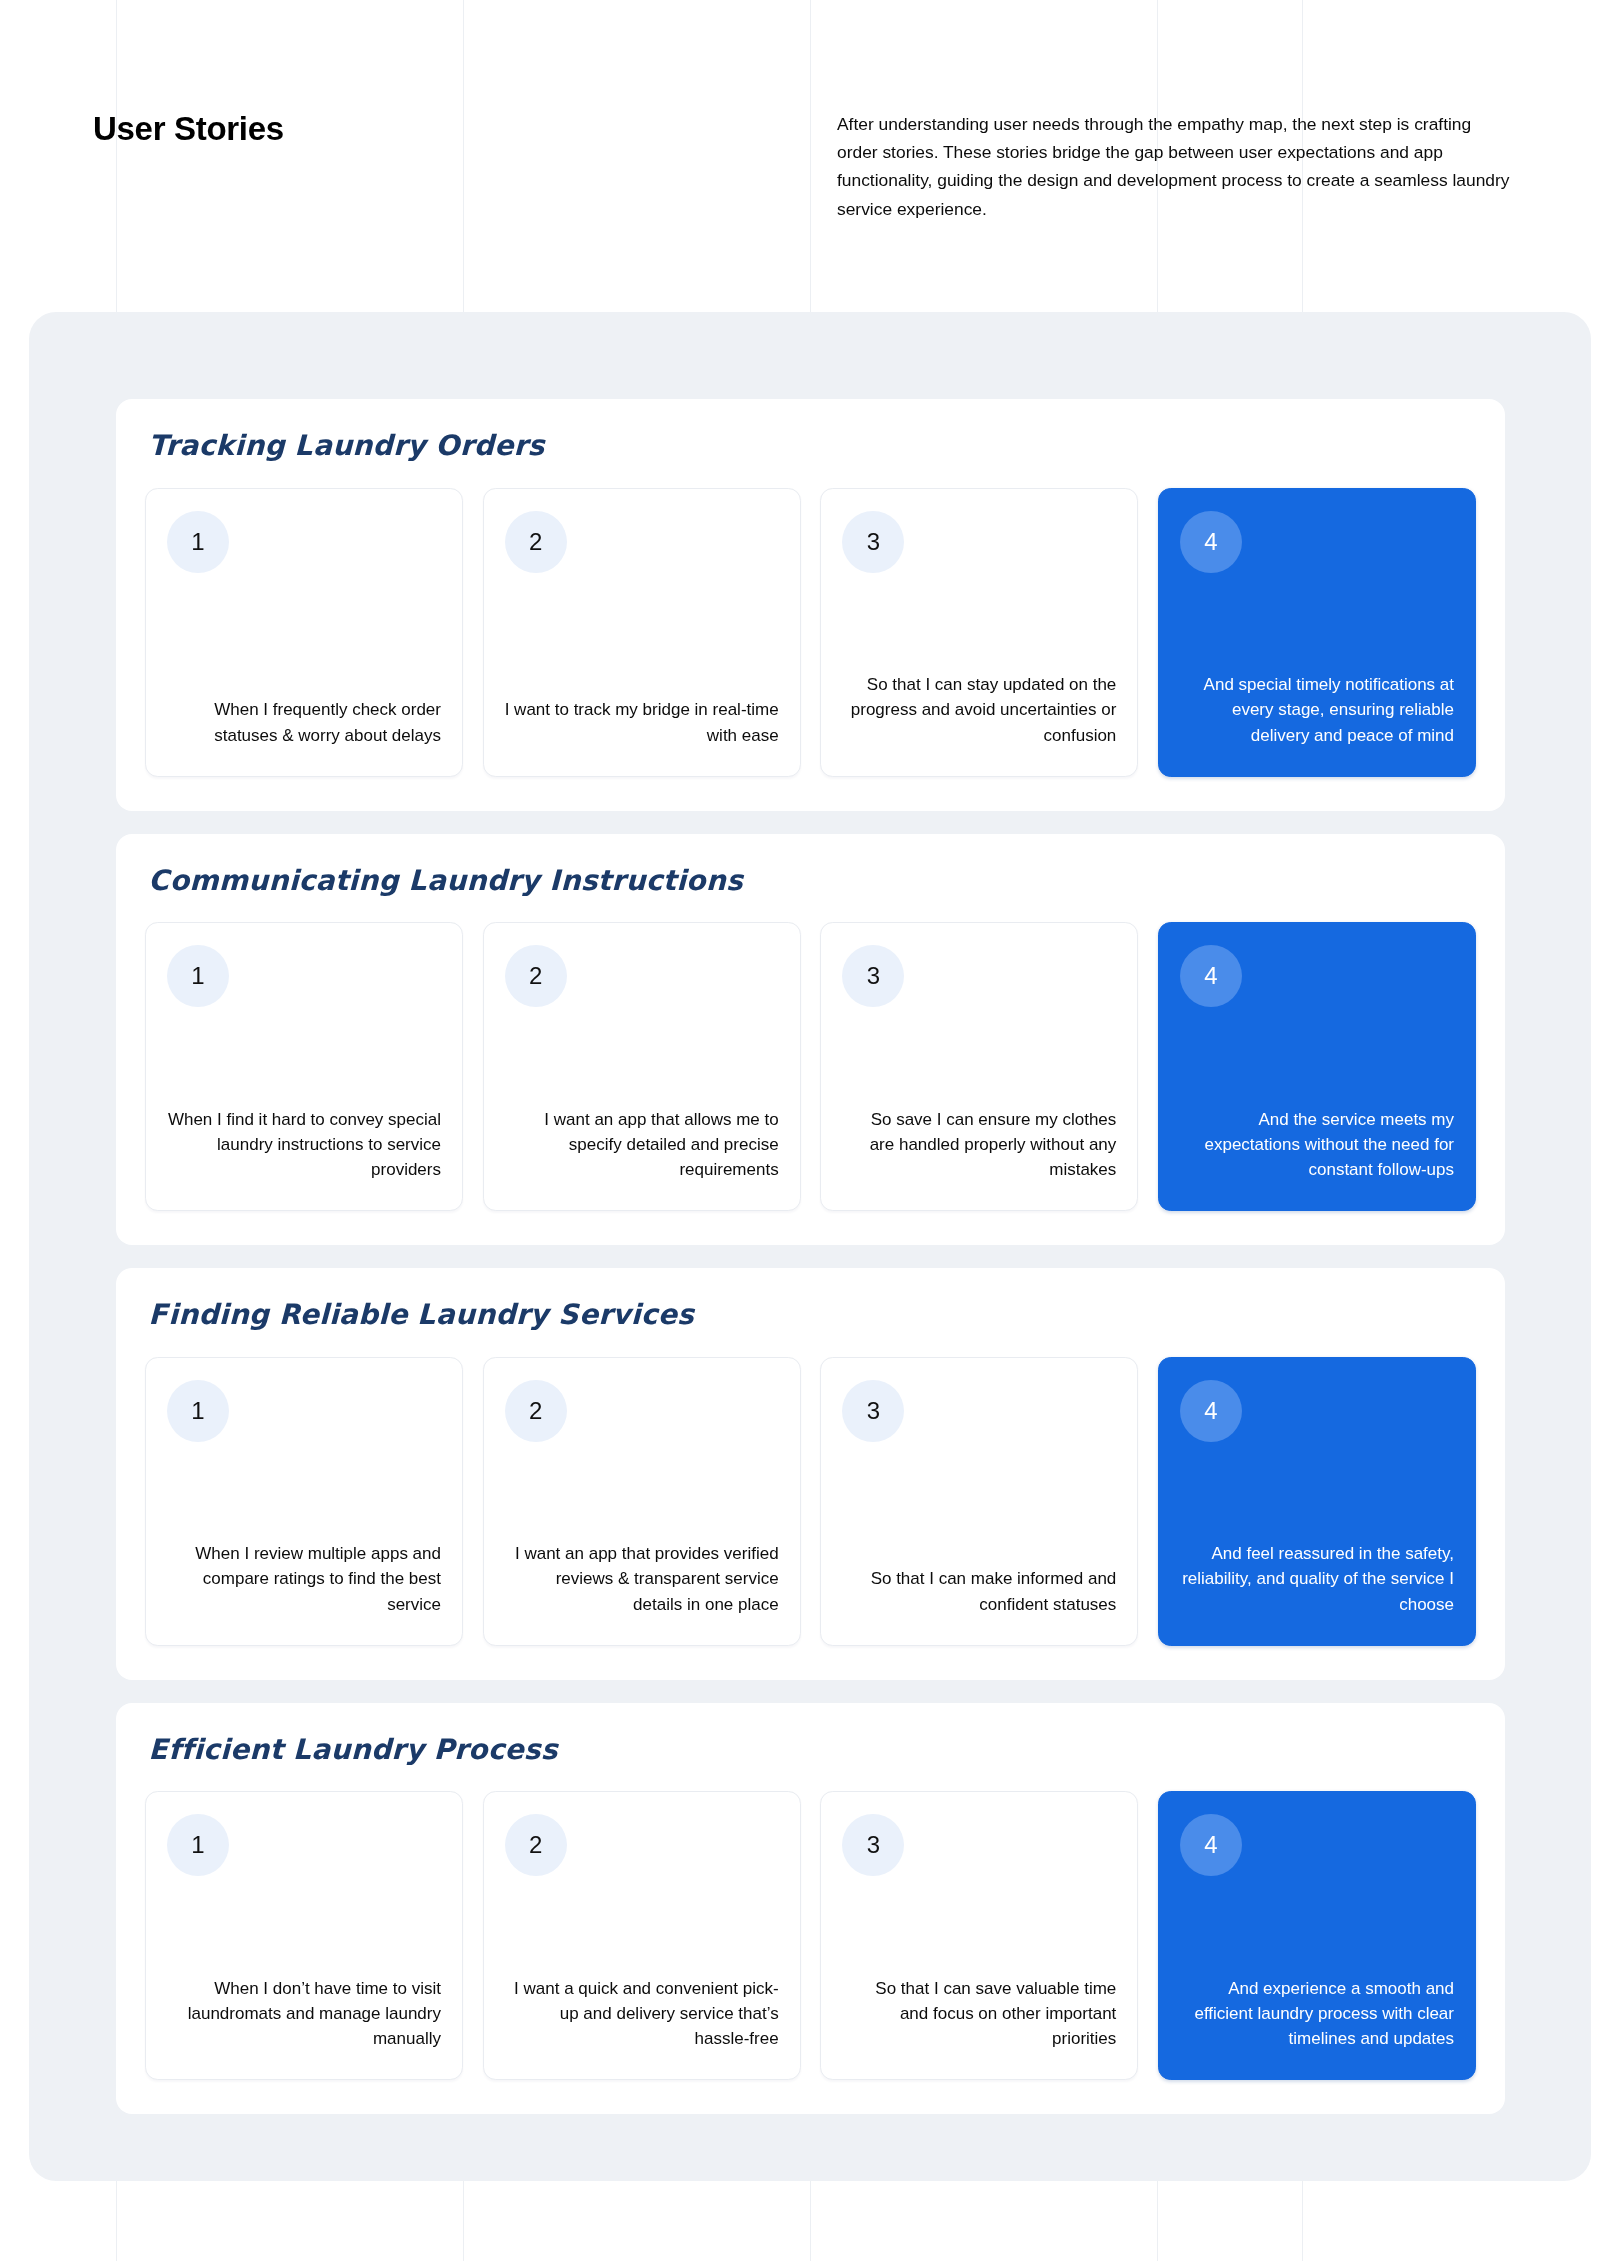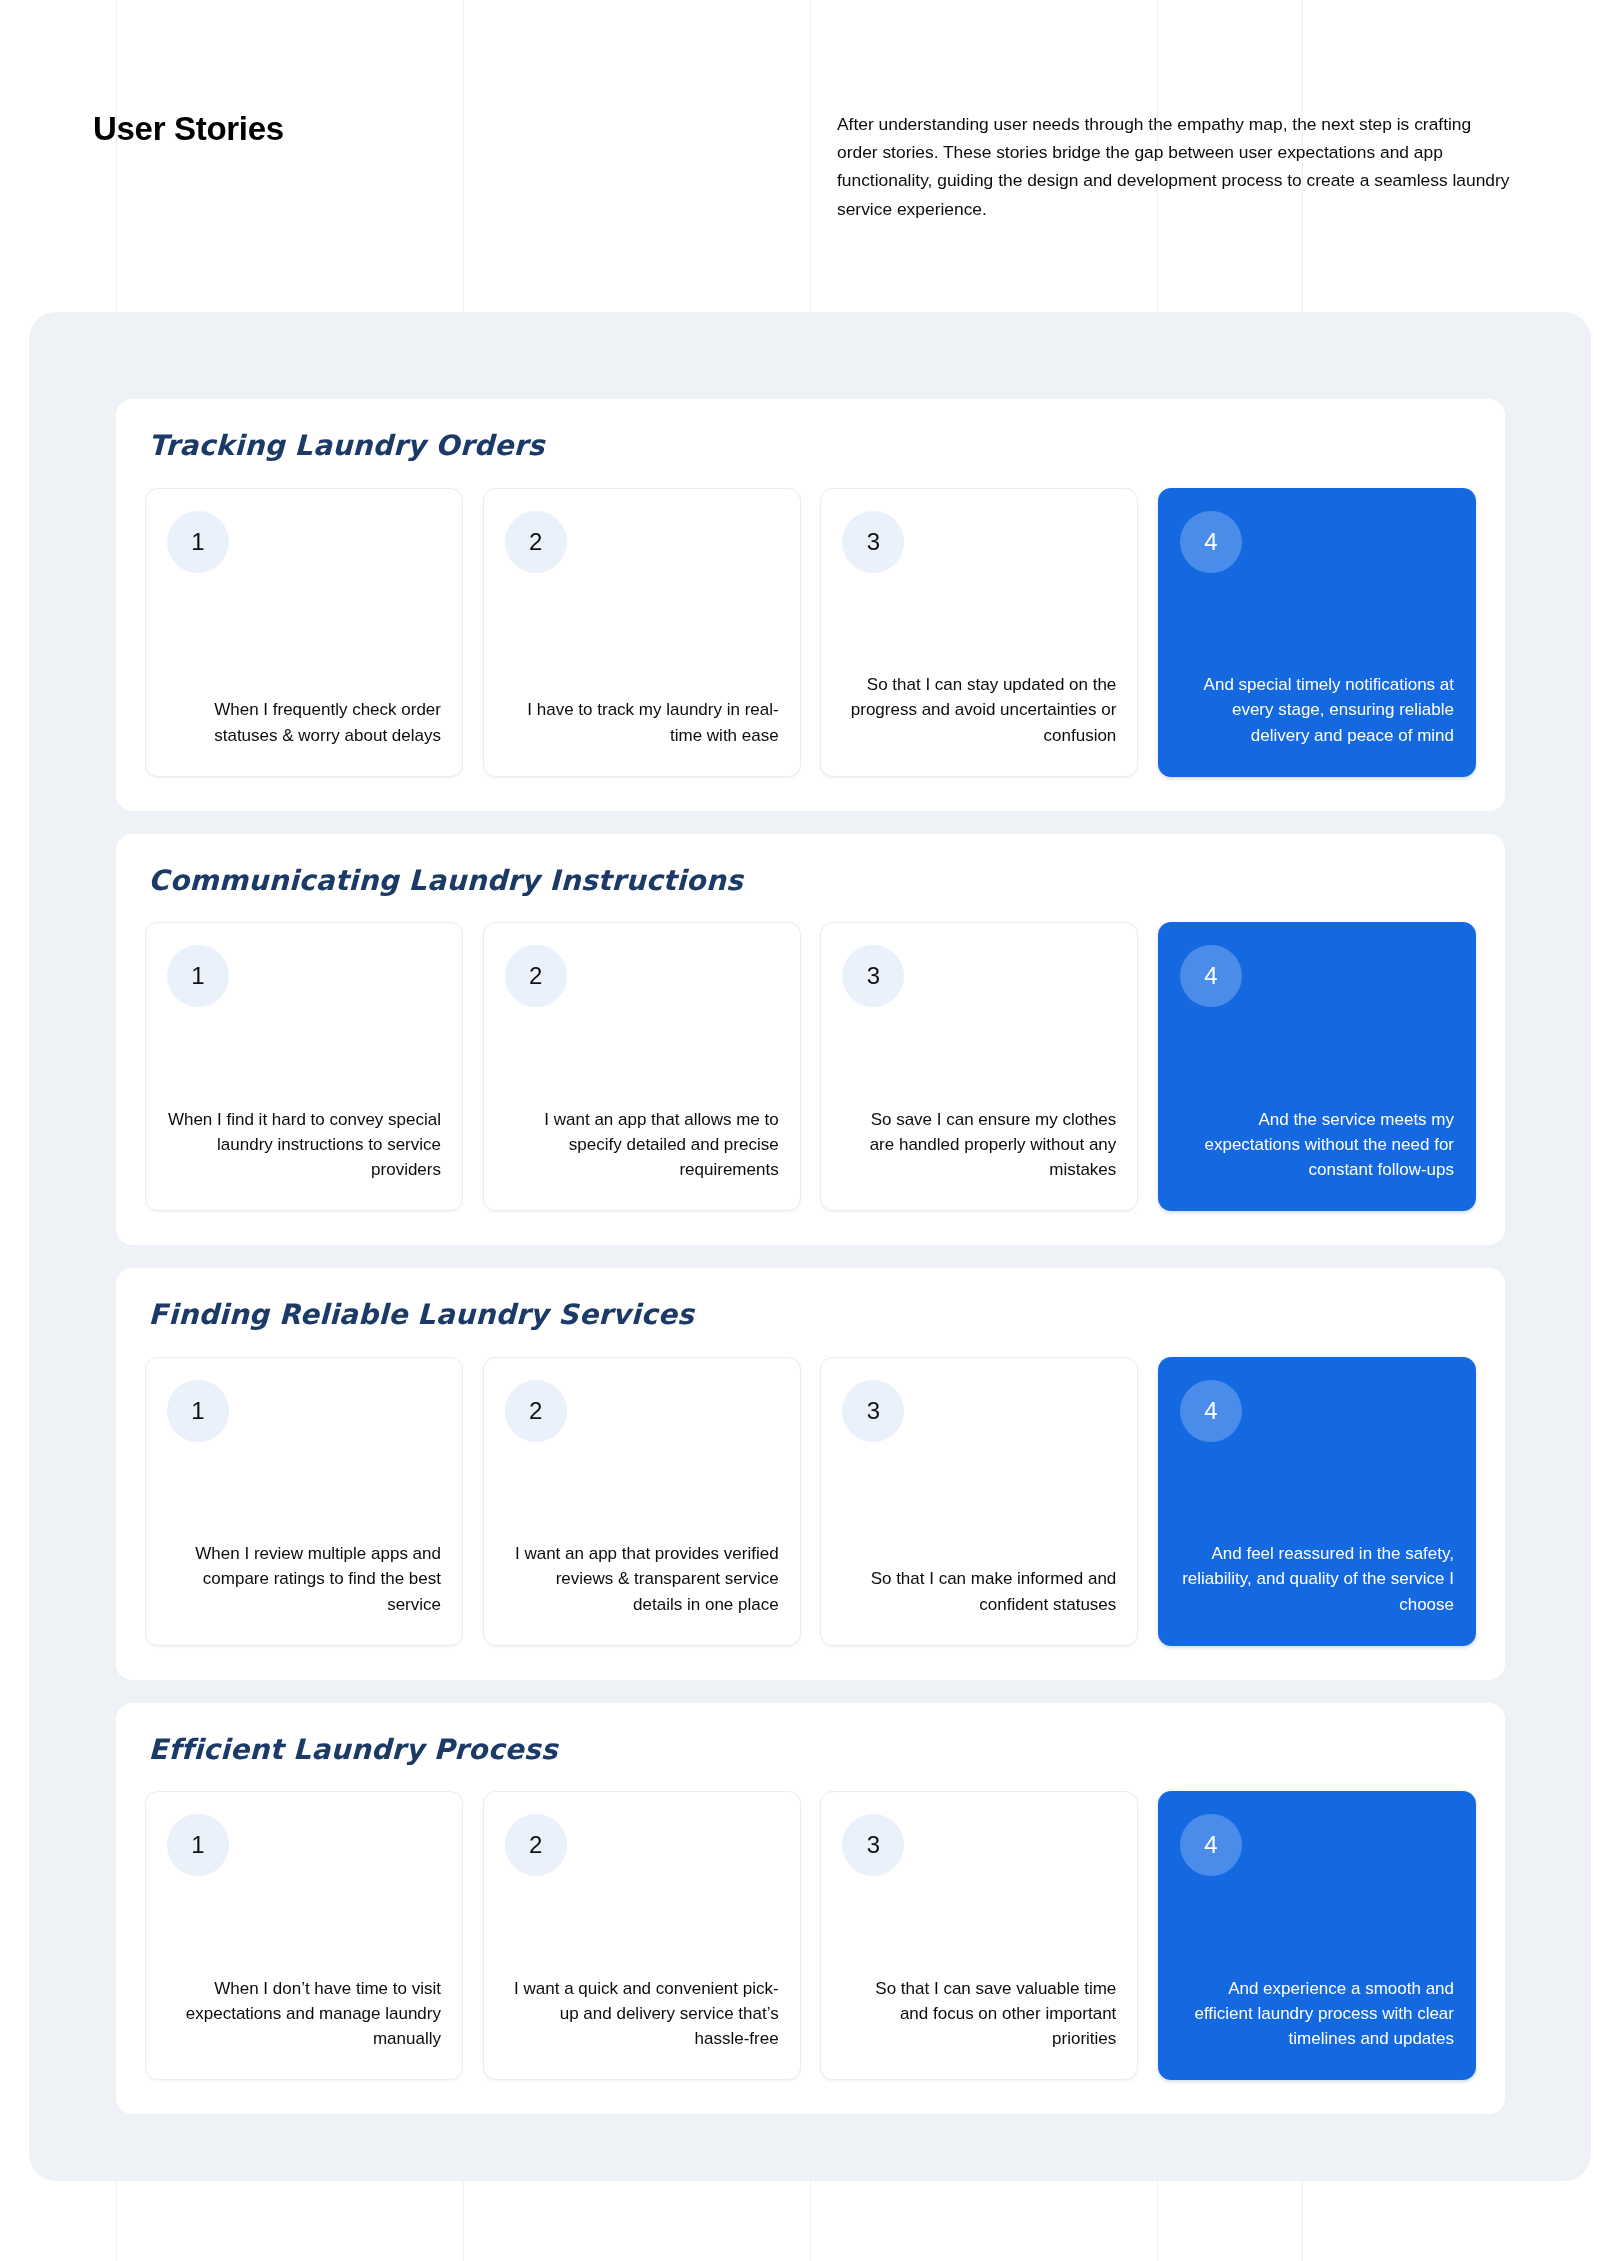--- a/index.html
+++ b/index.html
@@ -187,21 +187,21 @@
   <div class="sections" id="sections-root">
       <div class="section">
         <div class="section-title">Tracking Laundry Orders</div>
         <div class="cards">
           <div class="card align-bottom">
             <div class="badge">1</div>
             <div class="card-text">When I frequently check order statuses &amp; worry about delays</div>
           </div>
           <div class="card align-bottom">
             <div class="badge">2</div>
-            <div class="card-text">I have to track my laundry in real-time with ease</div>
+            <div class="card-text">I want to track my bridge in real-time with ease</div>
           </div>
           <div class="card align-bottom">
             <div class="badge">3</div>
             <div class="card-text">So that I can stay updated on the progress and avoid uncertainties or confusion</div>
           </div>
           <div class="card align-bottom highlight">
             <div class="badge">4</div>
             <div class="card-text">And special timely notifications at every stage, ensuring reliable delivery and peace of mind</div>
           </div>
         </div>
@@ -246,21 +246,21 @@
             <div class="badge">4</div>
             <div class="card-text">And feel reassured in the safety, reliability, and quality of the service I choose</div>
           </div>
         </div>
       </div>
       <div class="section">
         <div class="section-title">Efficient Laundry Process</div>
         <div class="cards">
           <div class="card align-bottom">
             <div class="badge">1</div>
-            <div class="card-text">When I don’t have time to visit expectations and manage laundry manually</div>
+            <div class="card-text">When I don’t have time to visit laundromats and manage laundry manually</div>
           </div>
           <div class="card align-bottom">
             <div class="badge">2</div>
             <div class="card-text">I want a quick and convenient pick-up and delivery service that’s hassle-free</div>
           </div>
           <div class="card align-bottom">
             <div class="badge">3</div>
             <div class="card-text">So that I can save valuable time and focus on other important priorities</div>
           </div>
           <div class="card align-bottom highlight">

